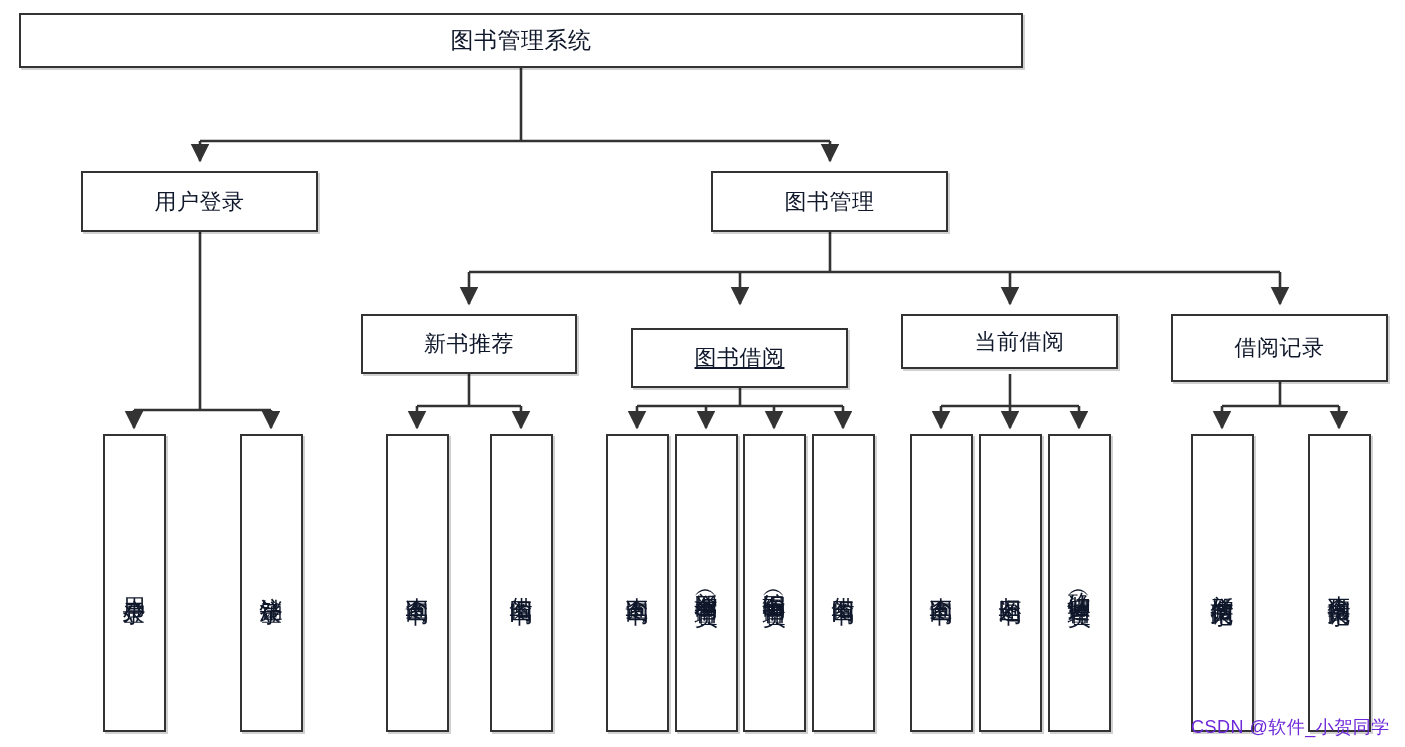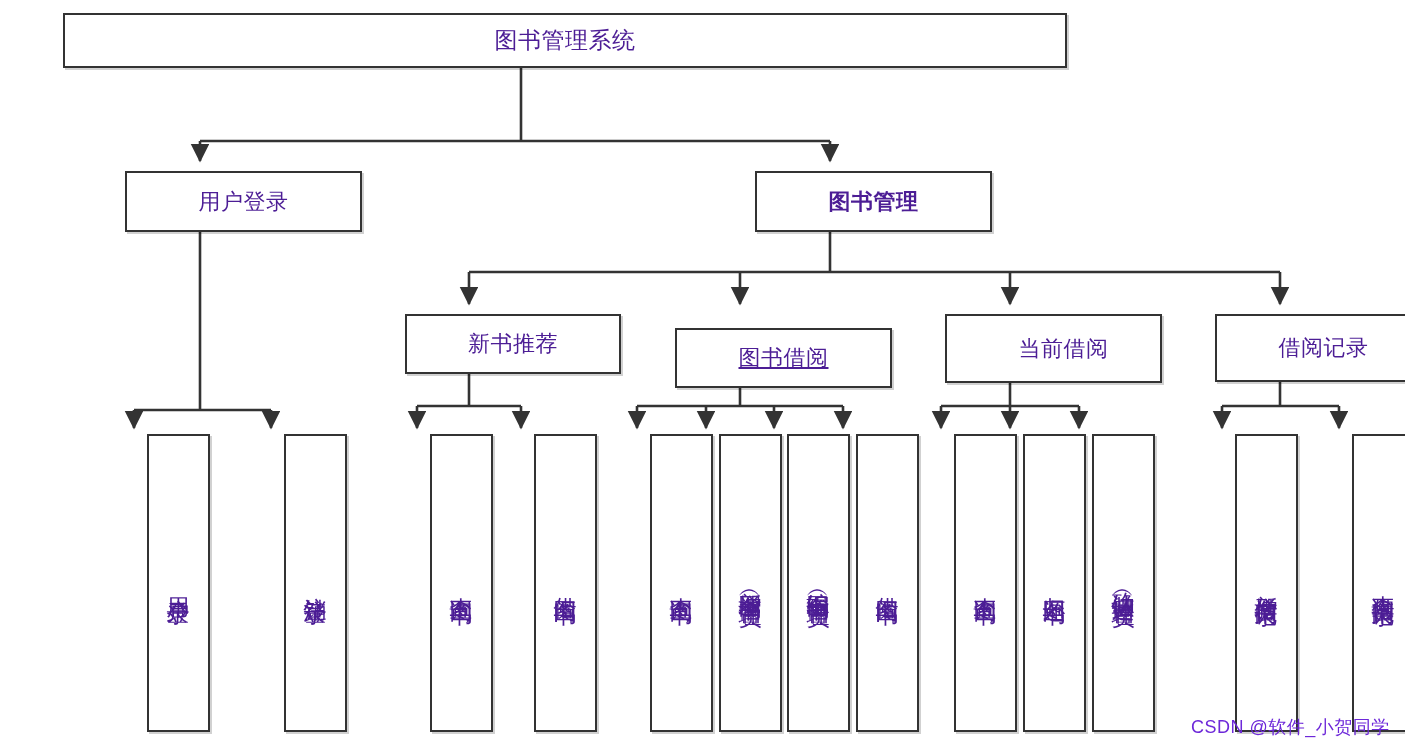--- a/index.html
+++ b/index.html
@@ -27,22 +27,21 @@
   }
   .node {
     position: absolute;
     box-sizing: border-box;
     background: #ffffff;
     border: 2px solid #333333;
     box-shadow: 2px 2px 0 rgba(0,0,0,0.18);
     display: flex;
     align-items: center;
     justify-content: center;
-    color: #4c1d95;
-    margin-left: 44px;
+    color: #0f172a;
   }
   .node .label {
     display: block;
     text-align: center;
     line-height: 1.18;
     white-space: nowrap;
   }
   
   .node.h .label {
     writing-mode: horizontal-tb;
@@ -132,31 +131,31 @@
     </g>
   </svg>
 
   <div class="node h root" style="left:19px; top:13px; width:1004px; height:55px;">
     <span class="label">图书管理系统</span>
   </div>
 
   <div class="node h" style="left:81px; top:171px; width:237px; height:61px;">
     <span class="label">用户登录</span>
   </div>
-  <div class="node h" style="left:711px; top:171px; width:237px; height:61px;font-weight:bold;">
+  <div class="node h" style="left:711px; top:171px; width:237px; height:61px;">
     <span class="label">图书管理</span>
   </div>
 
   <div class="node h" style="left:361px; top:314px; width:216px; height:60px;">
     <span class="label">新书推荐</span>
   </div>
   <div class="node h" style="left:631px; top:328px; width:217px; height:60px;text-decoration:underline;">
     <span class="label">图书借阅</span>
   </div>
-  <div class="node h" style="left:901px; top:314px; width:217px; height:69px;padding-left:20px;">
+  <div class="node h" style="left:901px; top:314px; width:217px; height:55px;padding-left:20px;">
     <span class="label">当前借阅</span>
   </div>
   <div class="node h" style="left:1171px; top:314px; width:217px; height:68px;">
     <span class="label">借阅记录</span>
   </div>
 
   <div class="node v" style="left:103px; top:434px; width:63px; height:298px;">
     <span class="label">用户登录</span>
   </div>
   <div class="node v" style="left:240px; top:434px; width:63px; height:298px;">

